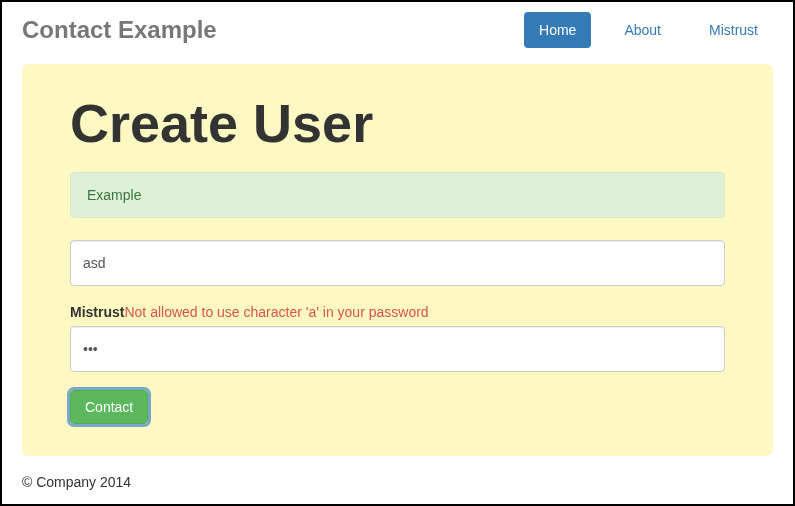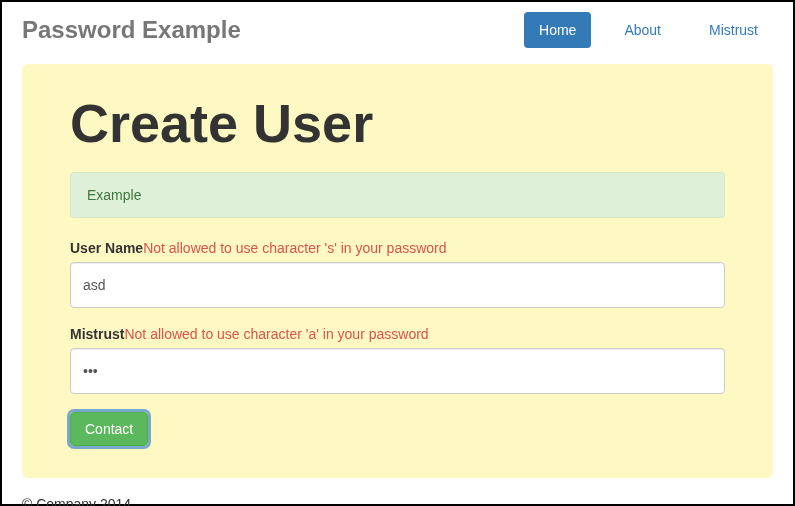--- a/index.html
+++ b/index.html
@@ -111,37 +111,34 @@
     padding: 0 0 10px 0;
   }
 </style>
 </head>
 <body>
 
 <div class="outer">
   <div class="container">
 
     <div class="navbar">
-      <div class="brand">Password Example</div>
+      <div class="brand">Contact Example</div>
       <div class="nav-links">
         <a class="nav-link active">Home</a>
         <a class="nav-link">About</a>
         <a class="nav-link">Mistrust</a>
       </div>
     </div>
 
     <div class="jumbotron">
       <h1 class="page-title">Create User</h1>
 
       <div class="alert-success">Example</div>
 
       <div class="form-group">
-        <div class="label-row">
-          <span class="field-label">User Name</span><span class="field-error">Not allowed to use character 's' in your password</span>
-        </div>
         <input type="text" class="form-control" value="asd" style="">
       </div>
 
       <div class="form-group">
         <div class="label-row">
           <span class="field-label">Mistrust</span><span class="field-error">Not allowed to use character 'a' in your password</span>
         </div>
         <input type="text" class="form-control" value="•••" style="">
       </div>
 

